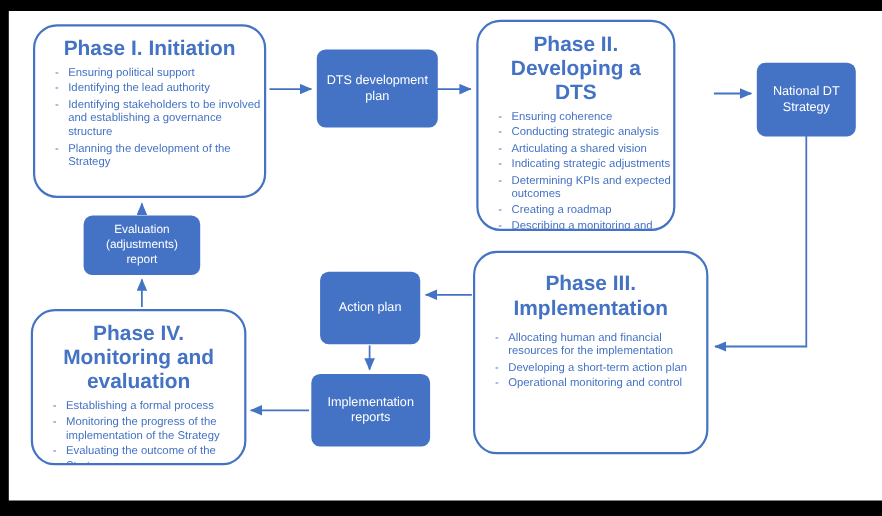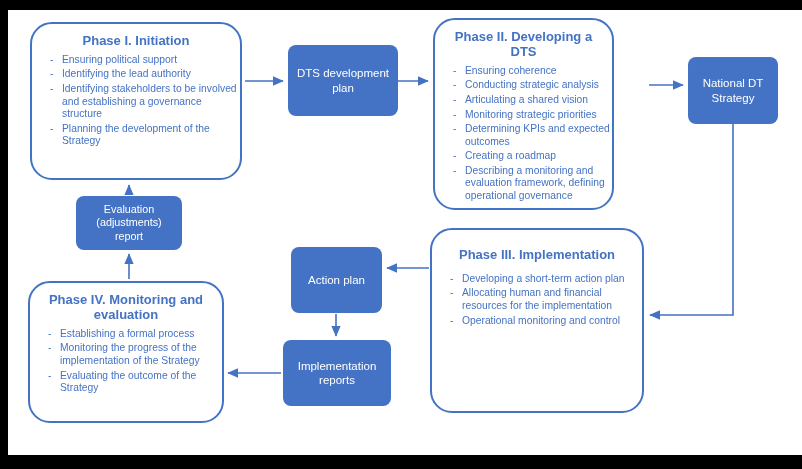--- a/index.html
+++ b/index.html
@@ -10,21 +10,21 @@
   .arrows { position:absolute; left:0; top:0; width:802px; height:469px; pointer-events:none; }
 
   .phase-box {
     position:absolute; background:#fff;
     border:2px solid var(--accent);
     border-radius:22px;
     overflow:hidden;
   }
   .phase-title {
     text-align:center; color:var(--accent); font-weight:bold;
-    font-size:13px; line-height:1.15; margin:10px 8px 2px;
+    font-size:19px; line-height:1.15; margin:10px 8px 2px;
   }
   .phase-list { list-style:none; margin:5px 0 0; padding:0 0 0 18px; }
   .phase-list li {
     position:relative; padding-left:12px; font-size:10.3px;
     color:var(--accent); line-height:1.22; margin-bottom:2px;
   }
   .phase-list li::before { content:"-"; position:absolute; left:0; }
 
   .node {
     position:absolute; background:var(--accent); color:#fff;
@@ -69,21 +69,21 @@
   <div class="node" style="left:288px; top:45px; width:110px; height:71px;">
     <span>DTS development plan</span>
   </div>
 
   <div class="phase-box" style="left:433px; top:18px; width:181px; height:192px;">
     <div class="phase-title">Phase II. Developing a DTS</div>
     <ul class="phase-list">
       <li>Ensuring coherence</li>
       <li>Conducting strategic analysis</li>
       <li>Articulating a shared vision</li>
-      <li>Monitoring strategic priorities</li>
+      <li>Indicating strategic adjustments</li>
       <li>Determining KPIs and expected outcomes</li>
       <li>Creating a roadmap</li>
       <li>Describing a monitoring and evaluation framework, defining operational governance</li>
     </ul>
   </div>
 
   <div class="node" style="left:688px; top:57px; width:90px; height:67px;">
     <span>National DT Strategy</span>
   </div>
 
@@ -95,22 +95,22 @@
     <span>Action plan</span>
   </div>
 
   <div class="node" style="left:283px; top:340px; width:108px; height:66px;">
     <span>Implementation reports</span>
   </div>
 
   <div class="phase-box" style="left:430px; top:228px; width:214px; height:185px;">
     <div class="phase-title" style="margin-top:18px;">Phase III. Implementation</div>
     <ul class="phase-list" style="margin-top:10px;">
+      <li>Allocating human and financial resources for the implementation</li>
       <li>Developing a short-term action plan</li>
-      <li>Allocating human and financial resources for the implementation</li>
       <li>Operational monitoring and control</li>
     </ul>
   </div>
 
   <div class="phase-box" style="left:28px; top:281px; width:196px; height:142px;">
     <div class="phase-title">Phase IV. Monitoring and evaluation</div>
     <ul class="phase-list">
       <li>Establishing a formal process</li>
       <li>Monitoring the progress of the implementation of the Strategy</li>
       <li>Evaluating the outcome of the Strategy</li>

